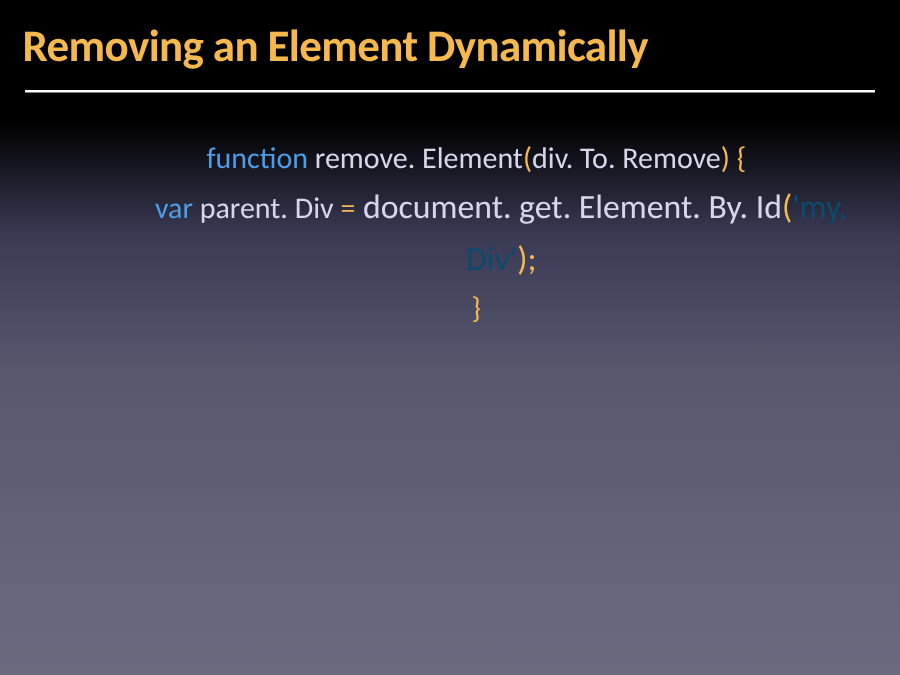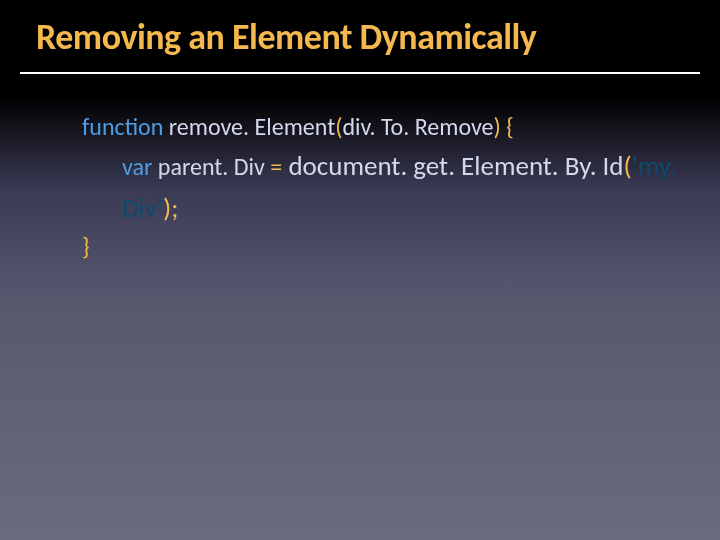--- a/index.html
+++ b/index.html
@@ -8,21 +8,21 @@
     background: linear-gradient(180deg, #000000 0%, #000000 18%, #3a3a55 35%, #57576e 55%, #6b6b80 100%);
     font-family: Georgia, 'Times New Roman', serif;
     color: #fff;
   }
   .slide {
     width: 100%;
     height: 100%;
     padding: 0;
   }
   .title-wrap {
-    padding: 18px 30px 0 36px;
+    padding: 18px 30px 0 18px;
   }
   .title {
     font-family: 'Calibri', 'Arial Narrow', Arial, sans-serif;
     font-weight: 700;
     font-size: 36px;
     color: #f5b84f;
     letter-spacing: -0.5px;
     padding-bottom: 12px;
     line-height: 1.1;
   }
@@ -33,20 +33,21 @@
     margin-left: 20px;
     margin-top: 2px;
   }
   .code-area {
     padding: 34px 40px 0 90px;
     font-family: 'Calibri', 'Segoe UI', Arial, sans-serif;
     font-size: 24px;
     line-height: 1.55;
     color: #e8e8f0;
     font-weight: 400;
+    text-align: center;
   }
   .line1 { margin-left: -8px; }
   .line2, .line3 { margin-left: 32px; }
   .line4 { margin-left: -8px; }
   .kw-blue { color: #4f9de6; }
   .punct { color: #f5b84f; }
   .punct-open { color: #f5b84f; }
   .ident { color: #d6d6ec; }
   .small { font-size: 27px; }
   .str { color: #0c4a6e; }

